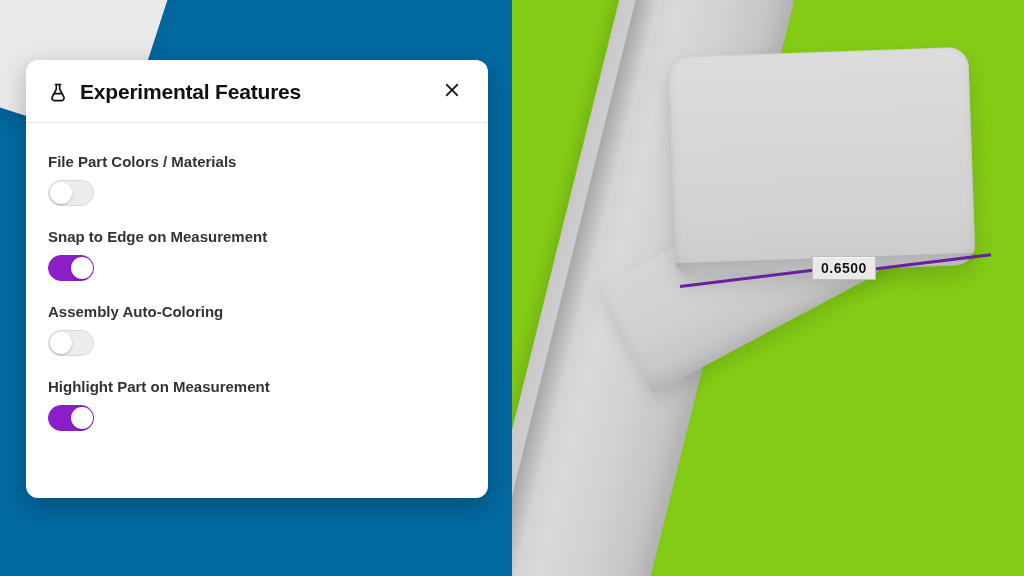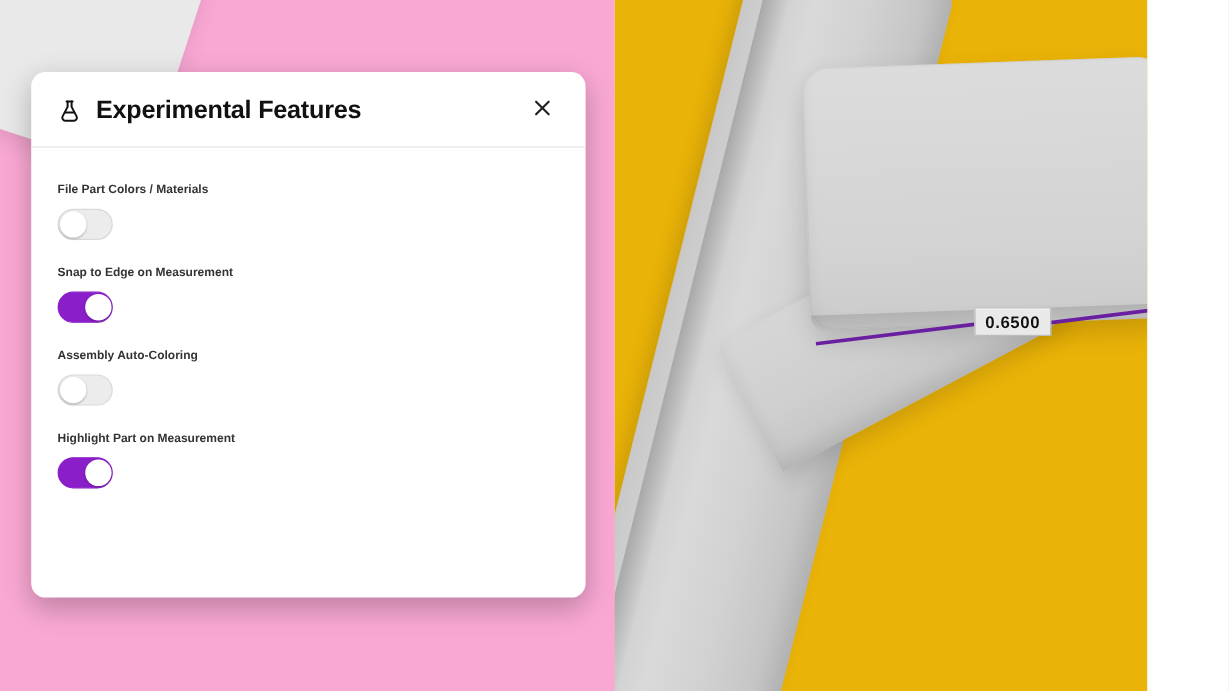--- a/index.html
+++ b/index.html
@@ -1,19 +1,19 @@
 <!DOCTYPE html>
 <html><head>
 <meta charset="utf-8">
 <style>
   * { box-sizing: border-box; margin: 0; padding: 0; }
   html, body { width: 1024px; height: 576px; overflow: hidden; font-family: -apple-system, BlinkMacSystemFont, "Segoe UI", Helvetica, Arial, sans-serif; }
   .stage { position: relative; width: 1024px; height: 576px; }
-  .left-pane { position: absolute; left: 0; top: 0; width: 512px; height: 576px; background: #f9a8d4; }
-  .right-pane { position: absolute; left: 512px; top: 0; width: 444px; height: 576px; background: #eab308; overflow: hidden; }
+  .left-pane { position: absolute; left: 0; top: 0; width: 512px; height: 576px; background: #0369a1; }
+  .right-pane { position: absolute; left: 512px; top: 0; width: 512px; height: 576px; background: #84cc16; overflow: hidden; }
 
   
   .dialog {
     position: absolute;
     left: 26px; top: 60px;
     width: 462px; height: 438px;
     background: #ffffff;
     border-radius: 12px;
     box-shadow: 0 8px 24px rgba(0,0,0,0.25);
     display: flex; flex-direction: column;
@@ -24,21 +24,21 @@
     border-bottom: 1px solid #e5e5e5;
   }
   .dialog-header .flask { width: 20px; height: 20px; margin-right: 12px; color: #111; flex-shrink: 0; }
   .dialog-title { font-size: 21px; font-weight: 800; color: #111; letter-spacing: -0.2px; flex: 1; }
   .close-btn { width: 28px; height: 28px; display: flex; align-items: center; justify-content: center; cursor: pointer; color: #222; }
   .close-btn svg { width: 18px; height: 18px; }
 
   .dialog-body { padding: 8px 22px 22px 22px; display: flex; flex-direction: column; }
 
   .feature { margin-top: 22px; }
-  .feature-label { font-size: 10px; font-weight: 700; color: #333; margin-bottom: 10px; }
+  .feature-label { font-size: 15px; font-weight: 700; color: #333; margin-bottom: 10px; }
 
   .toggle {
     position: relative; width: 46px; height: 26px;
     border-radius: 13px; background: #ececec;
     border: 1px solid #d9d9d9;
     cursor: pointer;
   }
   .toggle .knob {
     position: absolute; top: 1px; left: 1px;
     width: 22px; height: 22px; border-radius: 50%;

